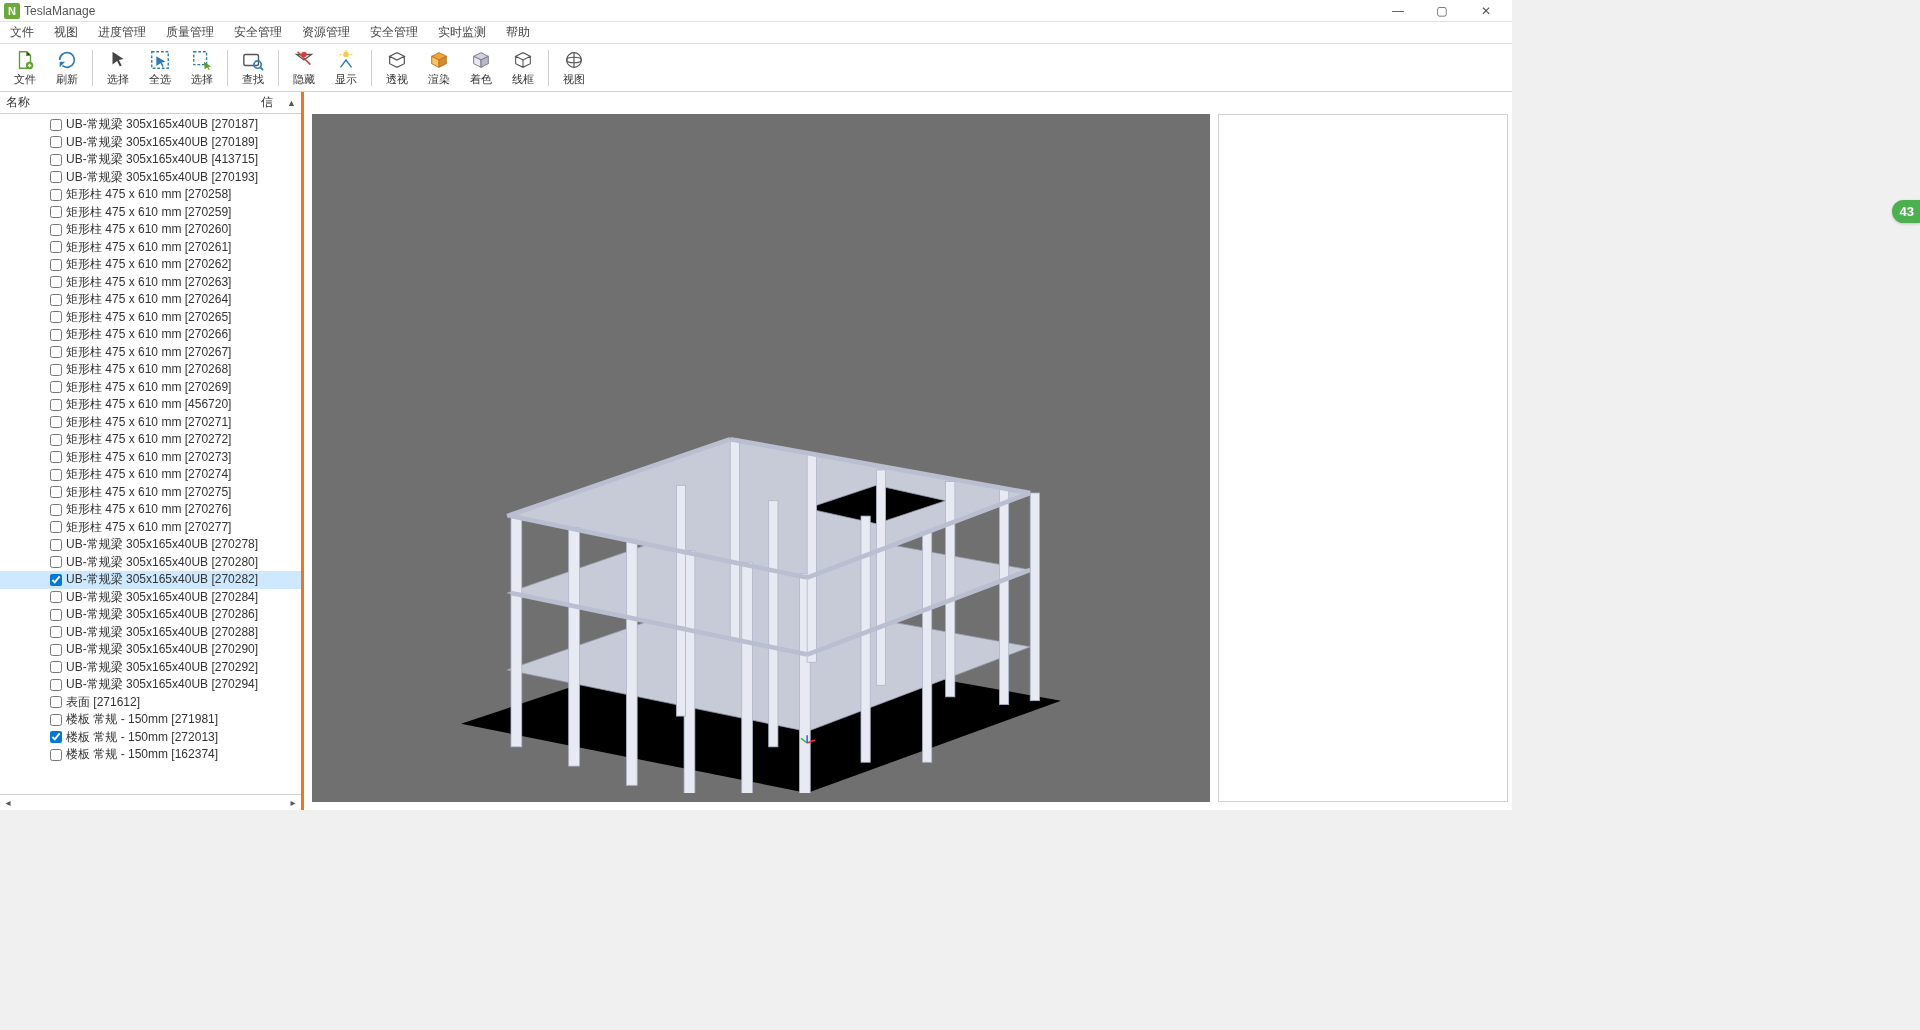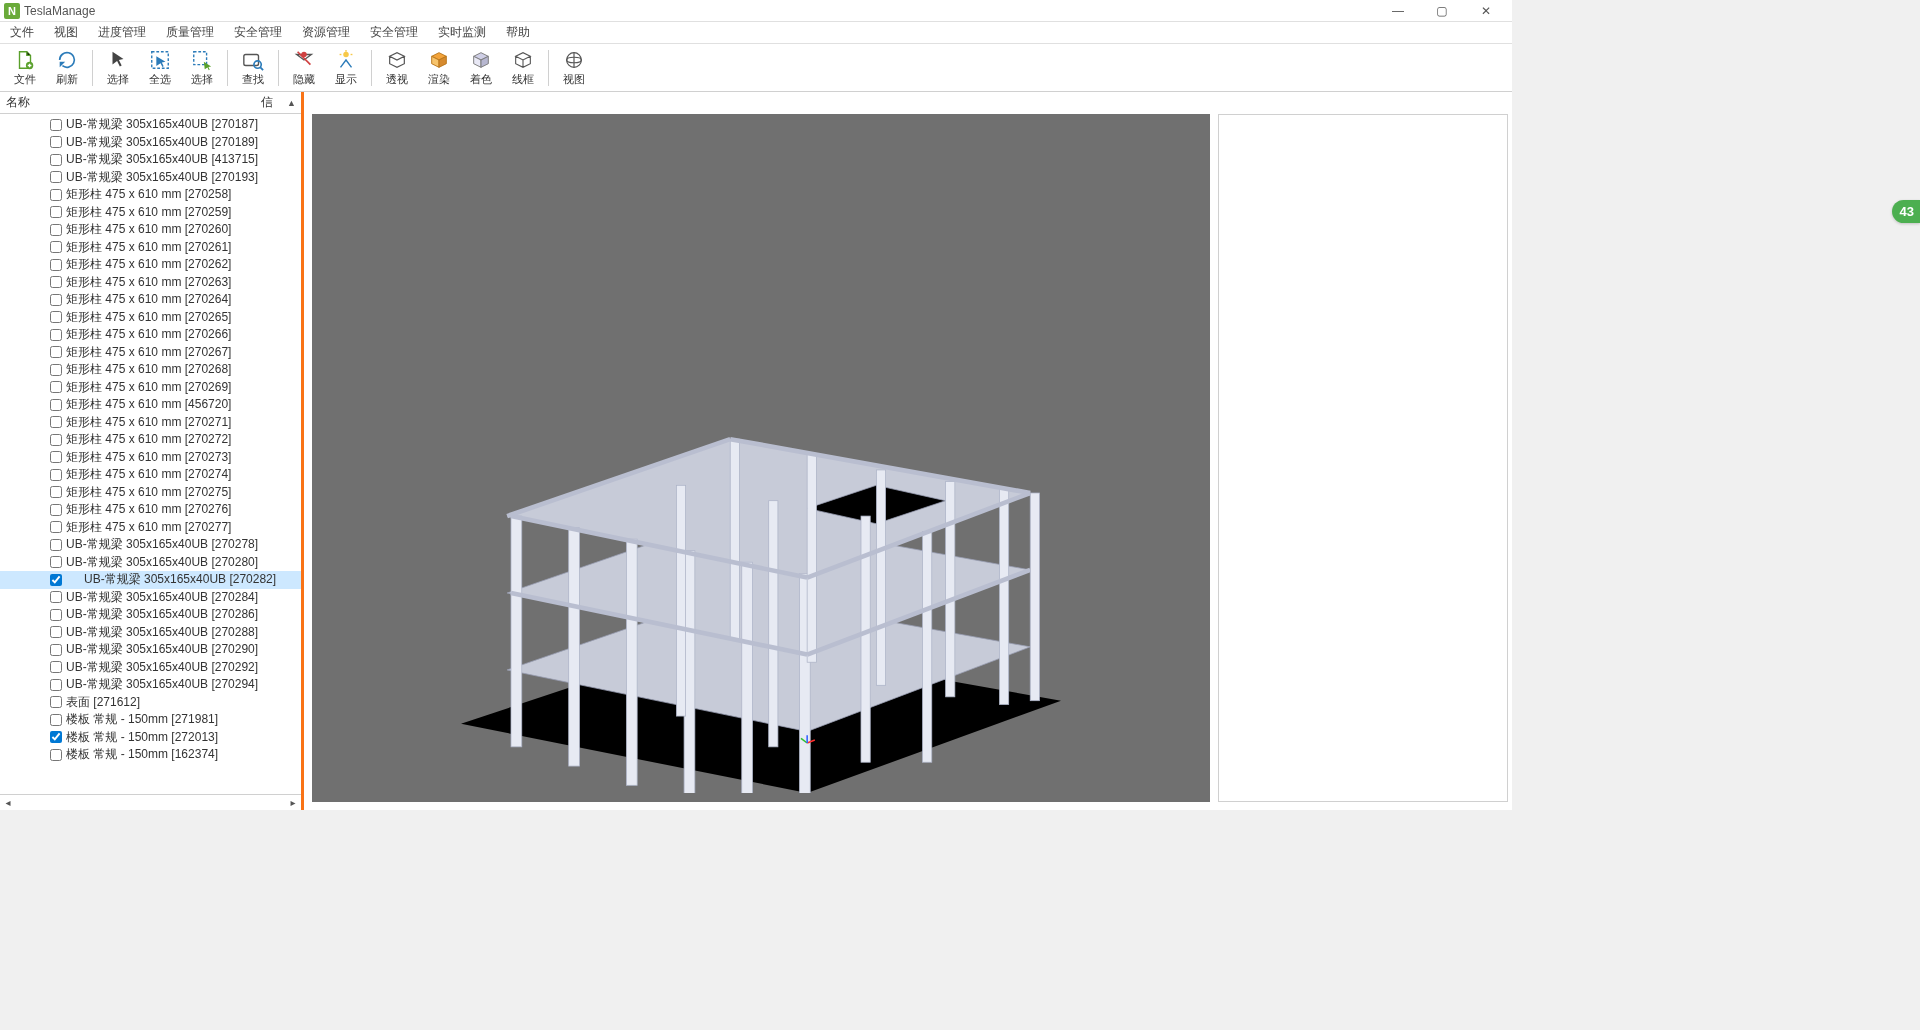--- a/index.html
+++ b/index.html
@@ -22,21 +22,21 @@
 
   .main { display: flex; height: calc(100% - 92px); background: #fff; }
   .left-panel { width: 304px; border-right: 3px solid #f97316; display: flex; flex-direction: column; background: #fff; }
   .tree-header { height: 22px; border-bottom: 1px solid #d0d0d0; display: flex; align-items: center; font-size: 12px; color: #333; }
   .tree-header .col-name { flex: 1; padding-left: 6px; }
   .tree-header .col-info { width: 26px; text-align: left; }
   .tree-header .col-arrow { width: 14px; font-size: 9px; color: #555; }
   .tree-body { flex: 1; overflow-y: auto; overflow-x: auto; position: relative; }
   .tree-list { padding: 2px 0 2px 0; }
   .tree-item { display: flex; align-items: center; height: 17.5px; padding-left: 50px; cursor: pointer; white-space: nowrap; font-size: 12px; }
-  .tree-item.selected { background: #cde8ff; gap: 18px; }
+  .tree-item.selected { background: #cde8ff; }
   .tree-item input[type=checkbox] { width: 12px; height: 12px; margin-right: 4px; accent-color: #0078d4; }
   .tree-footer { height: 16px; border-top: 1px solid #d0d0d0; display: flex; align-items: center; }
   .tree-footer .harrow { width: 16px; text-align: center; color: #555; font-size: 10px; cursor: pointer; }
   .tree-footer .htrack { flex: 1; }
   
   
   .tree-body::-webkit-scrollbar { width: 16px; }
   .tree-body::-webkit-scrollbar-track { background: #f0f0f0; }
   .tree-body::-webkit-scrollbar-thumb { background: #c0c0c0; border: 2px solid #f0f0f0; }
   .tree-body::-webkit-scrollbar-button { background: #f0f0f0; height: 16px; }

